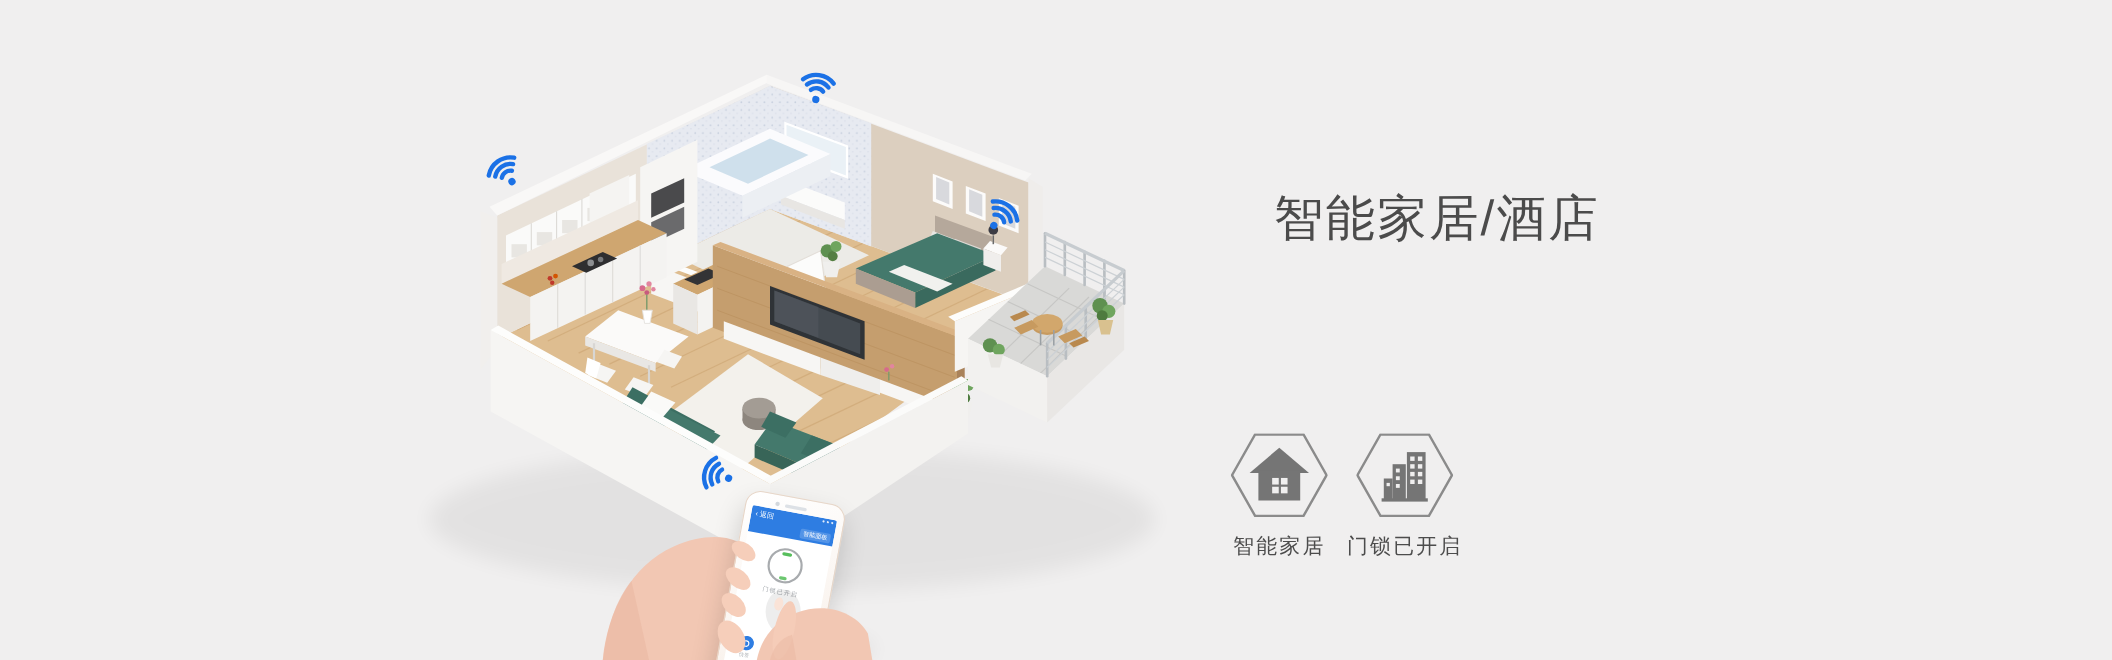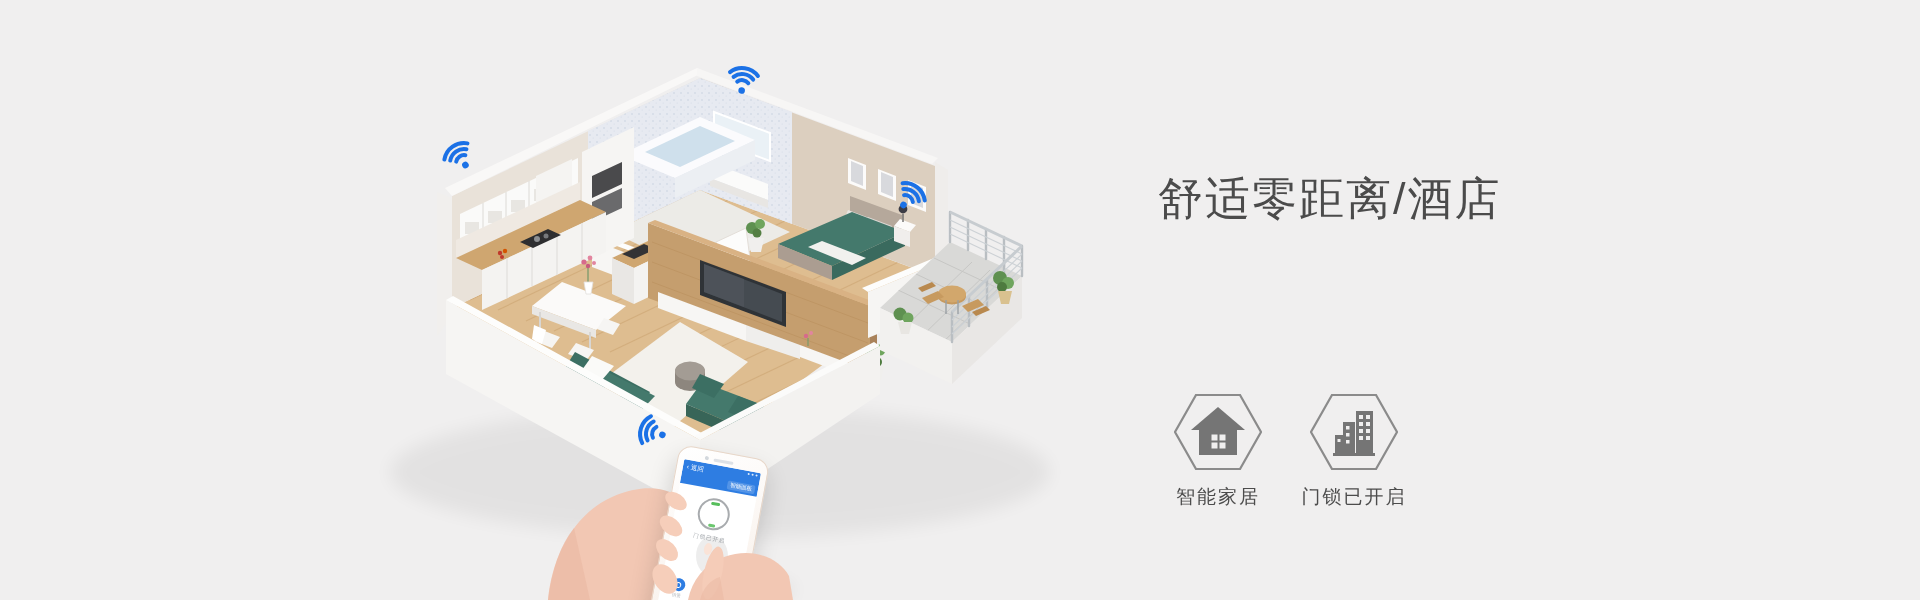--- a/index.html
+++ b/index.html
@@ -44,21 +44,21 @@
   .app-btn.outline{border:1.2px solid #3b87e6;background:#fff;}
   .app-btn.outline::after{content:"";position:absolute;inset:3px;border:1.1px solid #3b87e6;border-radius:50%;}
   .btn-label{margin-top:2px;font-size:4.5px;color:#b3b7bb;white-space:nowrap;}
 
   
   .copy{position:absolute;z-index:40;}
   .hero-title{left:1158px;top:176px;font-size:45px;font-weight:300;color:#4b4b4b;letter-spacing:2px;line-height:1;}
   .hero-subtitle{left:1158px;top:243px;font-size:38px;font-weight:700;color:#15519f;letter-spacing:1px;line-height:1;}
   .hero-tagline{left:1158px;top:296px;font-size:30px;font-weight:400;color:#6e6e6e;letter-spacing:5px;line-height:1;}
 
-  .features{position:absolute;left:1173px;top:394px;display:flex;gap:46px;z-index:40;}
+  .features{position:absolute;left:1118px;top:394px;display:flex;gap:24px;z-index:40;}
   .feature{display:flex;flex-direction:column;align-items:center;width:90px;cursor:pointer;}
   .feature-label{margin-top:14px;font-size:19px;color:#4c4c4c;letter-spacing:2px;white-space:nowrap;}
 </style>
 </head>
 <body>
 
 <div class="stage">
 
   <svg class="house" width="1920" height="600" viewBox="0 0 1920 600">
     <defs>
@@ -418,21 +418,21 @@
 
     <g>
       <ellipse cx="712" cy="556" rx="16" ry="20" fill="#000" opacity="0.07"></ellipse>
       <path d="M688,600 C692,580 704,565 724,557 C752,547 778,557 789,576 L793,600 Z" fill="#f2c7b3"></path>
       <ellipse cx="713" cy="573" rx="9" ry="27" transform="rotate(13 713 573)" fill="#f5ccb8"></ellipse>
       <ellipse cx="708" cy="549" rx="4" ry="6" transform="rotate(13 708 549)" fill="#fbe0d2" opacity="0.85"></ellipse>
       <path d="M700,600 C703,588 710,580 720,577 L724,600 Z" fill="#e9b6a0" opacity="0.45"></path>
     </g>
   </svg>
 
-  <h1 class="copy hero-title" style="margin:0;position:absolute;">舒适零距离/酒店</h1>
+  <h1 class="copy hero-title" style="margin:0;position:absolute;">智能家居/酒店</h1>
 
   <div class="features">
     <div class="feature">
       <svg width="88" height="76" viewBox="0 0 88 76">
         <polygon points="22,1 66,1 87,38 66,75 22,75 1,38" fill="none" stroke="#8b8b8b" stroke-width="2.2"></polygon>
         <polygon points="44,13 17,36 71,36" fill="#757575"></polygon>
         <rect x="25" y="34" width="38" height="27" fill="#757575"></rect>
         <g fill="#f0efef">
           <rect x="37.5" y="40.5" width="6" height="6"></rect>
             <rect x="45.5" y="40.5" width="6" height="6"></rect>

